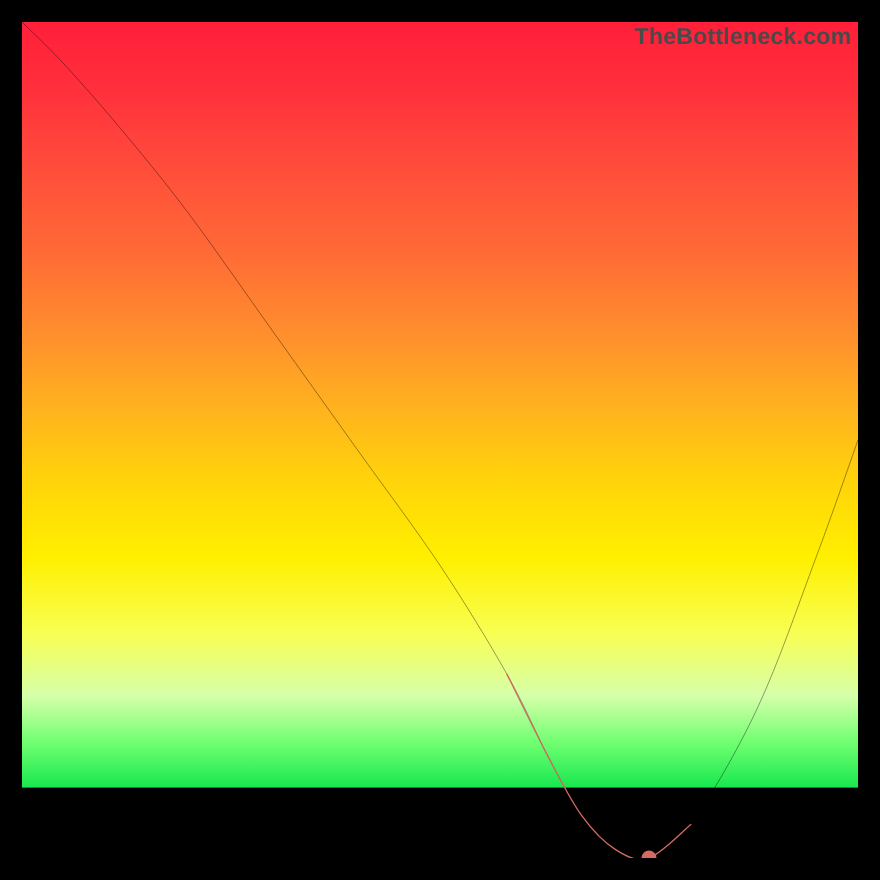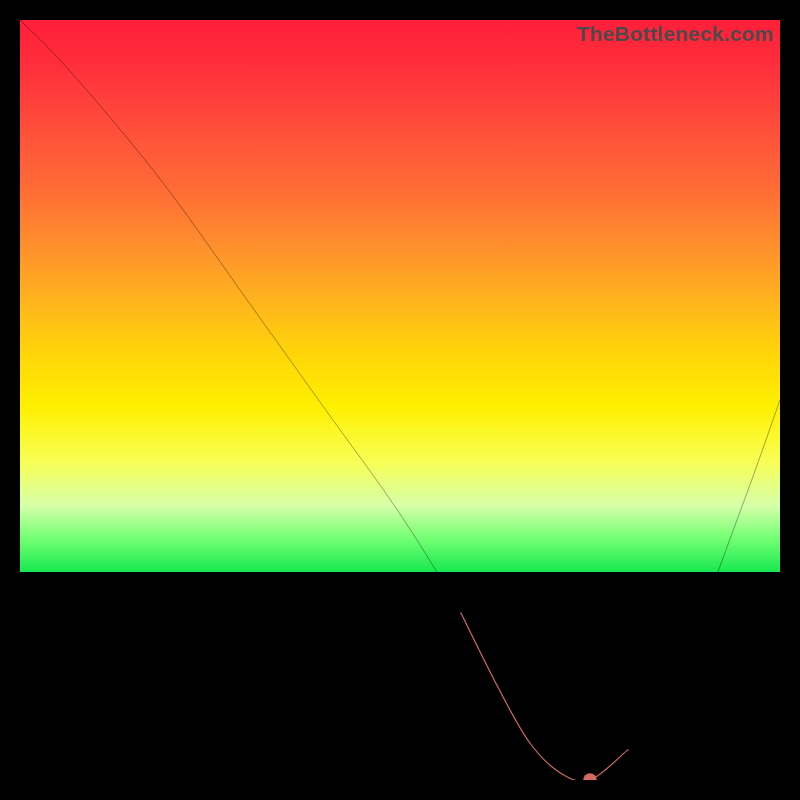--- a/index.html
+++ b/index.html
@@ -15,21 +15,21 @@
     position: relative;
     width: 800px;
     height: 800px;
     background: #000;
   }
   .plot-area {
     position: absolute;
     left: 20px;
     top: 20px;
     width: 760px;
-    height: 552px;
+    height: 696px;
     
     background: linear-gradient(
       to bottom,
       #ff1f3a 0%,
       #ff2e3b 8%,
       #ff4a3b 18%,
       #ff6a36 30%,
       #ff8c2e 40%,
       #ffb11f 50%,
       #ffd40a 60%,

